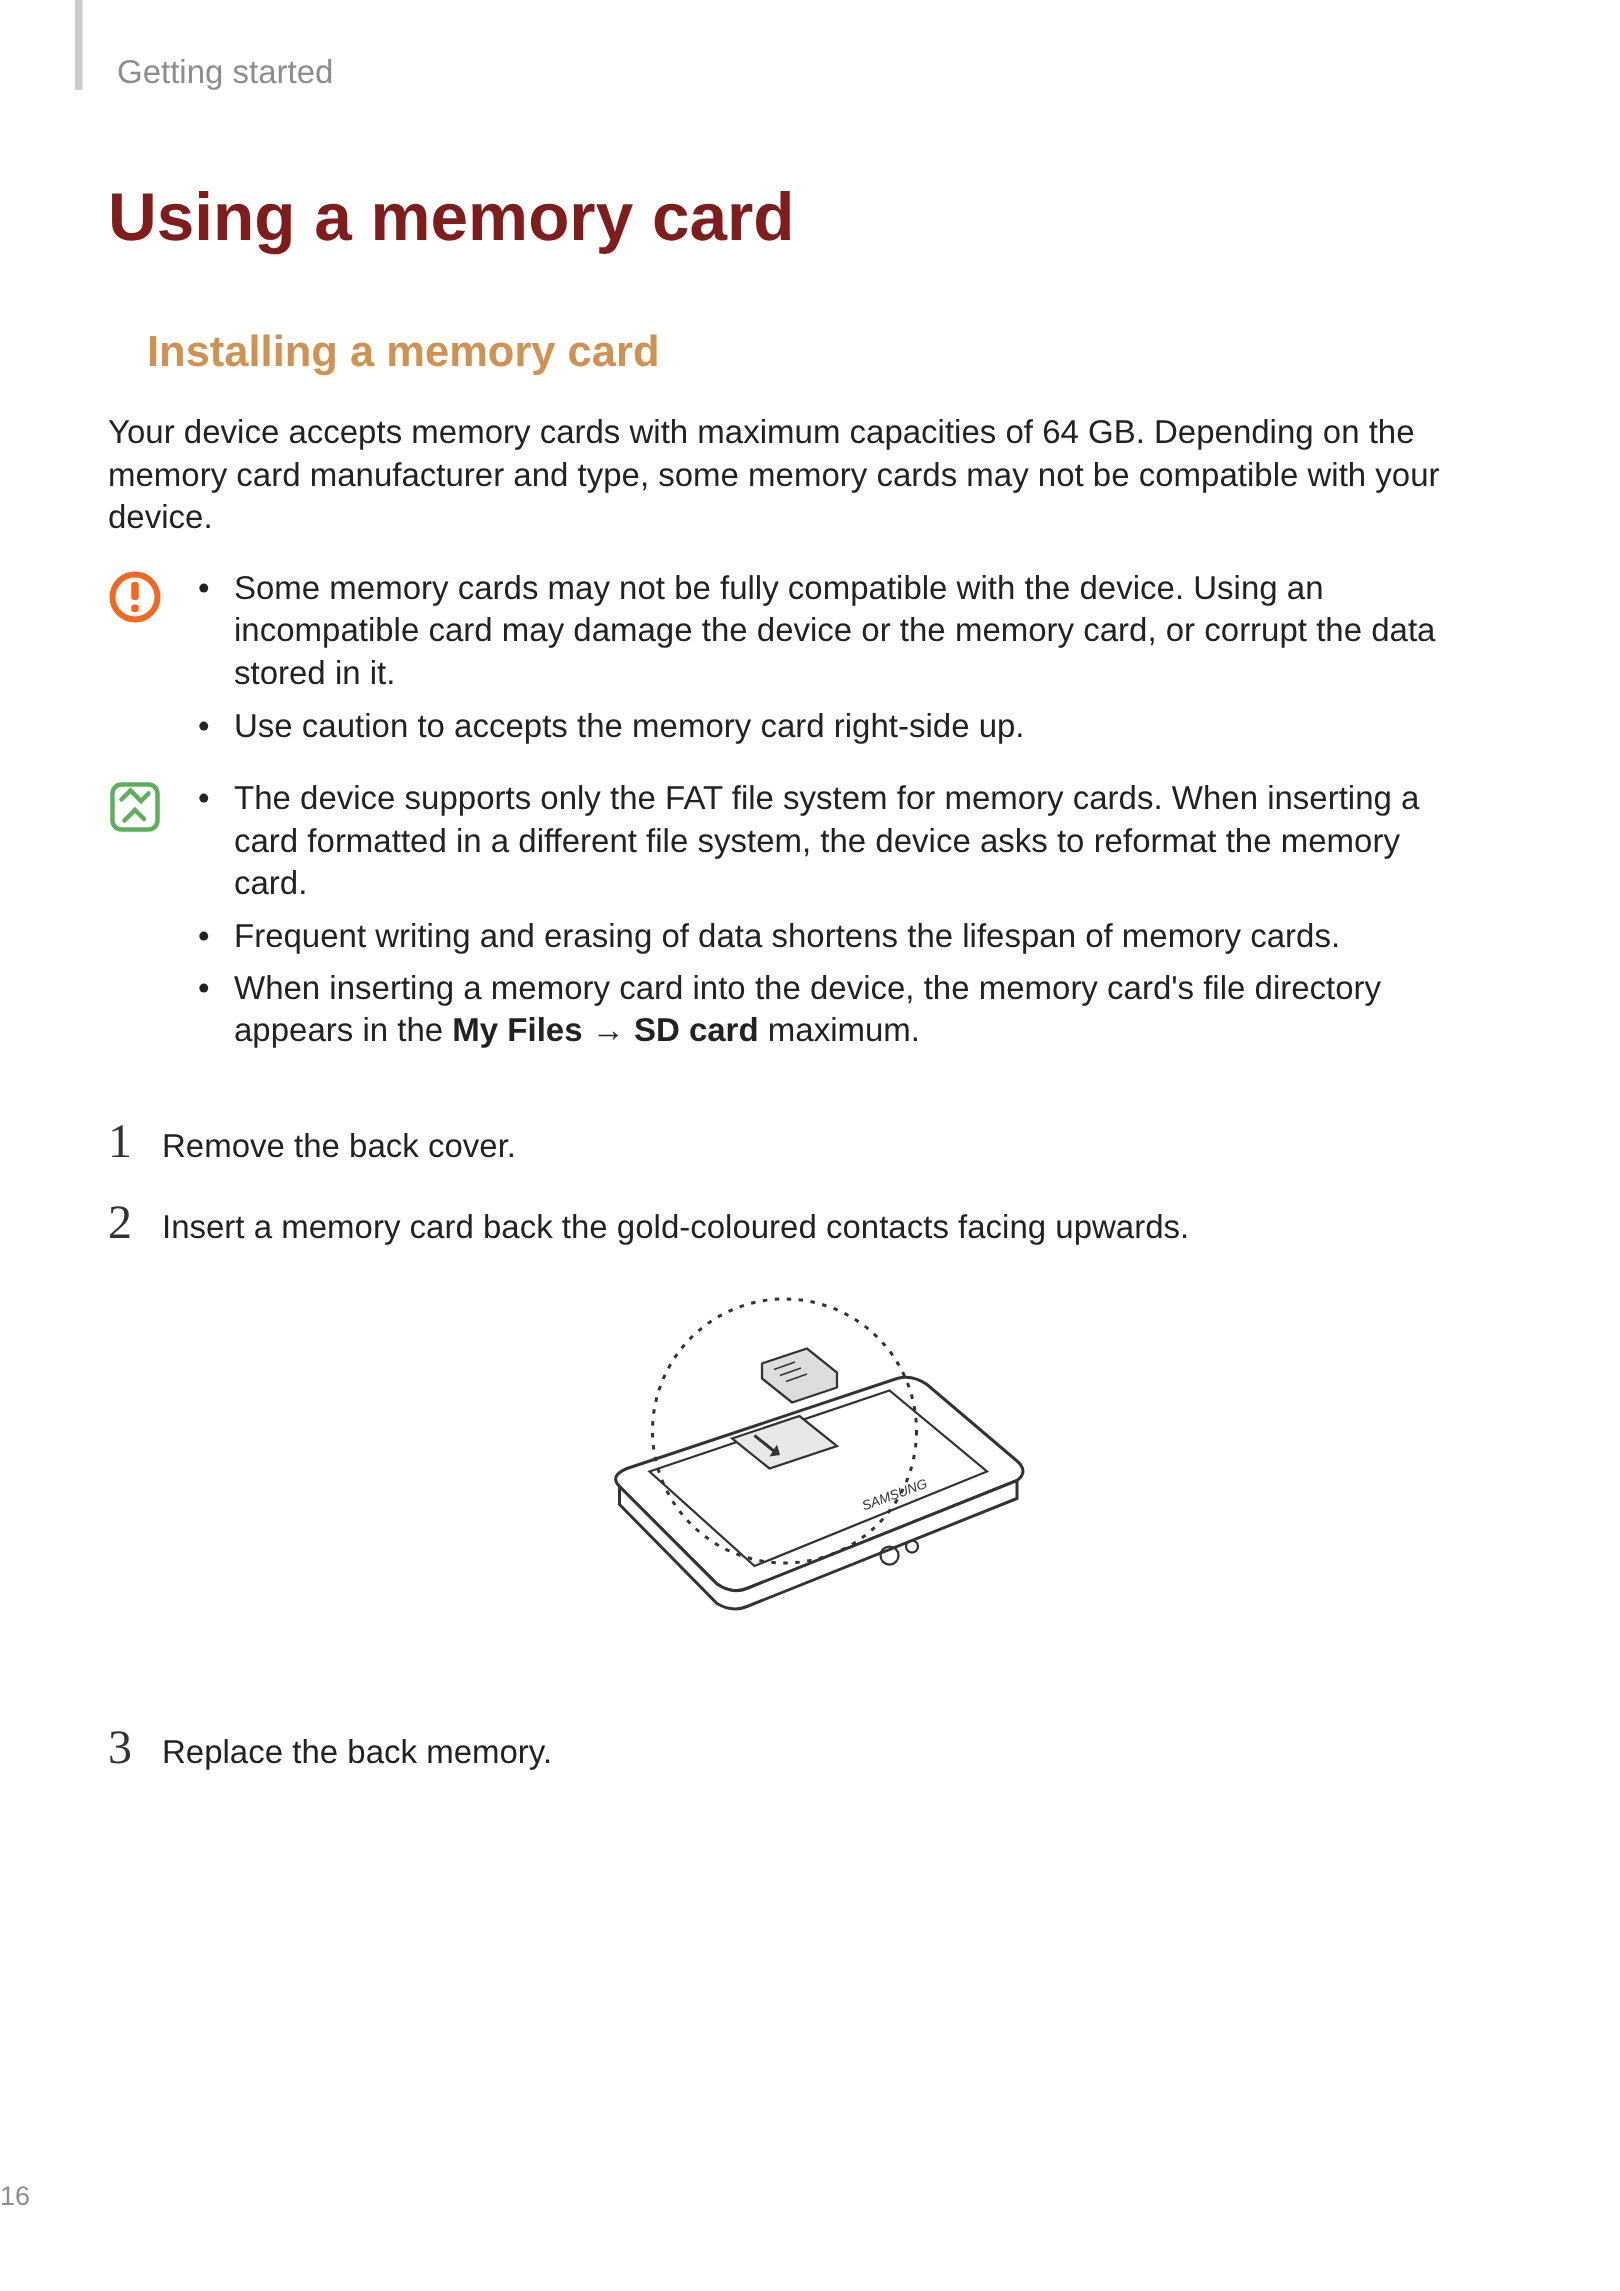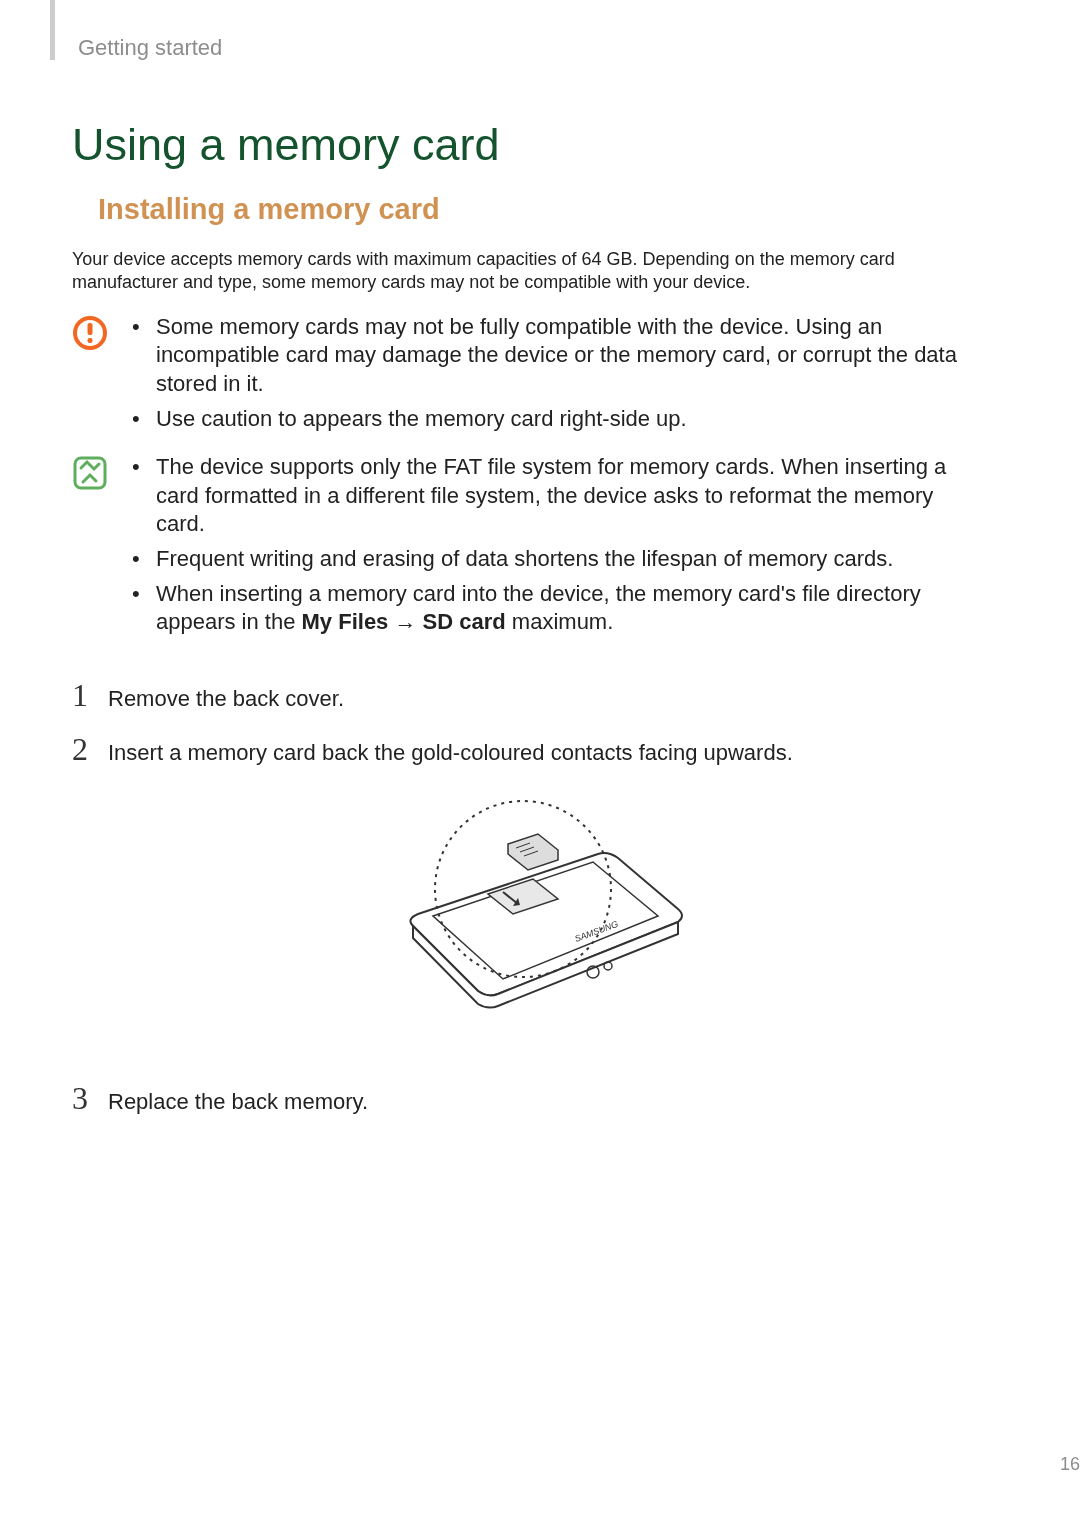--- a/index.html
+++ b/index.html
@@ -28,34 +28,34 @@
       height: 60px;
       background: #ccc;
     }
     .breadcrumb {
       color: #8d8d8d;
       font-size: 22px;
       margin-bottom: 58px;
       margin-left: 6px;
     }
     .h1 {
-      color: #14532d;
+      color: #7f1d1d;
       font-size: 45px;
-      font-weight: 400;
-      margin-bottom: 22px;
+      font-weight: 700;
+      margin-bottom: 48px;
     }
     .h2 {
       color: #d09252;
       font-size: 29px;
       font-weight: 700;
       margin-bottom: 22px;
       margin-left: 26px;
     }
     .body-text {
-      font-size: 18px;
+      font-size: 22px;
       line-height: 1.3;
       margin-bottom: 18px;
       color: #222;
     }
     .note-section {
       display: flex;
       align-items: flex-start;
       margin-bottom: 8px;
     }
     .note-icon {
@@ -106,21 +106,21 @@
     }
     .figure {
       text-align: center;
       margin: 26px 0 34px 0;
     }
     .page-num {
       position: absolute;
       bottom: 52px;
       left: 0;
       right: 0;
-      text-align: right;
+      text-align: left;
       color: #8d8d8d;
       font-size: 18px;
     }
     .bold {
       font-weight: 700;
     }
   </style>
 </head>
 <body>
 
@@ -144,21 +144,21 @@
       </svg>
     </div>
     <div class="note-content">
       <ul class="bullet-list">
         <li class="bullet-item">
           <span class="bullet-dot">•</span>
           <span class="bullet-text">Some memory cards may not be fully compatible with the device. Using an incompatible card may damage the device or the memory card, or corrupt the data stored in it.</span>
         </li>
         <li class="bullet-item">
           <span class="bullet-dot">•</span>
-          <span class="bullet-text">Use caution to appears the memory card right-side up.</span>
+          <span class="bullet-text">Use caution to accepts the memory card right-side up.</span>
         </li>
       </ul>
     </div>
   </div>
 
   <div class="note-section" style="margin-top:14px;">
     <div class="note-icon">
       <svg width="36" height="36" viewBox="0 0 36 36">
         <rect x="3" y="3" width="30" height="30" rx="6" fill="none" stroke="#5fae5e" stroke-width="3"></rect>
         <path d="M 9 13 L 15 7 L 22 14 L 27 9 M 11 27 L 18 20 L 24 26" fill="none" stroke="#5fae5e" stroke-width="3" stroke-linecap="round"></path>

